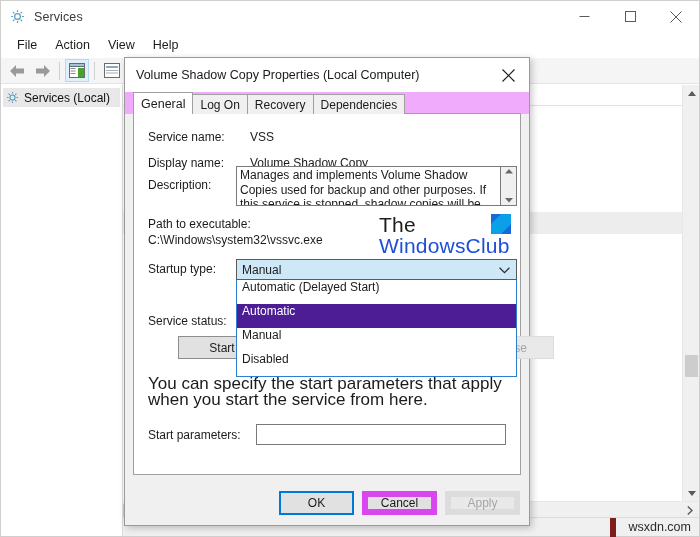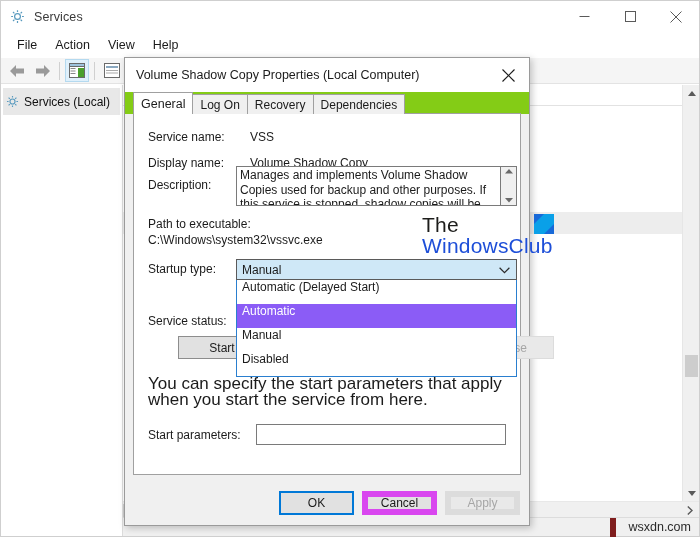--- a/index.html
+++ b/index.html
@@ -85,21 +85,21 @@
     display: flex;
   }
   .leftpane {
     width: 122px;
     border-right: 1px solid #dcdcdc;
     background: #ffffff;
     padding-top: 3px;
   }
   .tree-item {
     display: flex; align-items: center;
-    height: 27px;
+    height: 19px;
     margin: 0 2px;
     padding-left: 3px;
     background: #e8e8e8;
     font-size: 12px; color: #101010;
   }
   .tree-item .gear { width:13px; height:13px; margin-right:5px; }
 
   .rightpane {
     flex: 1;
     position: relative;
@@ -198,21 +198,21 @@
   .dlg-close {
     position:absolute; right:0; top:0;
     width: 42px; height: 34px;
     display:flex; align-items:center; justify-content:center;
     color: #1b1b1b;
   }
   .tabstrip {
     height: 22px;
     display: flex; align-items: flex-end;
     padding-left: 8px;
-    background: #84cc16;
+    background: #f0abfc;
     position: relative;
   }
   .tabstrip::after {
     content:""; position:absolute; left:8px; right:8px; bottom:0;
     height:1px; background:#a0a0a0;
   }
   .tab {
     font-size: 12px; color:#1b1b1b;
     padding: 2px 7px 2px 7px;
     border: 1px solid #a0a0a0;
@@ -269,21 +269,20 @@
     align-items: center;
     color: #6a6a6a; font-size: 8px;
     padding: 2px 0;
   }
 
   .wc-logo {
     position: absolute;
     left: 245px; top: 100px;
     width: 160px; height: 44px;
     pointer-events:none;
-    margin-left:43px;
   }
   .wc-the {
     font-size: 21px; color:#1d1d1b; line-height: 21px;
     letter-spacing: .2px;
   }
   .wc-club {
     font-size: 21px; color:#1d4ed8; line-height: 22px;
     letter-spacing: .2px;
   }
   .wc-mark {
@@ -325,21 +324,21 @@
     border: 1px solid #2a7fcf;
     border-top: none;
     z-index: 8;
   }
   .cl-item {
     height: 24px; line-height: 14.6px;
     font-size: 12px; color: #1b1b1b;
     padding-left: 5px;
     white-space: nowrap;
   }
-  .cl-item.sel { background: #8b5cf6; color:#ffffff; }
+  .cl-item.sel { background: #4c1d95; color:#ffffff; }
 
   .status-row {
     position: absolute;
     left: 14px; top: 200px;
     font-size: 12px; color: #1b1b1b;
     display: flex;
     justify-content: center;
   }
   .btnrow {
     position: absolute;

